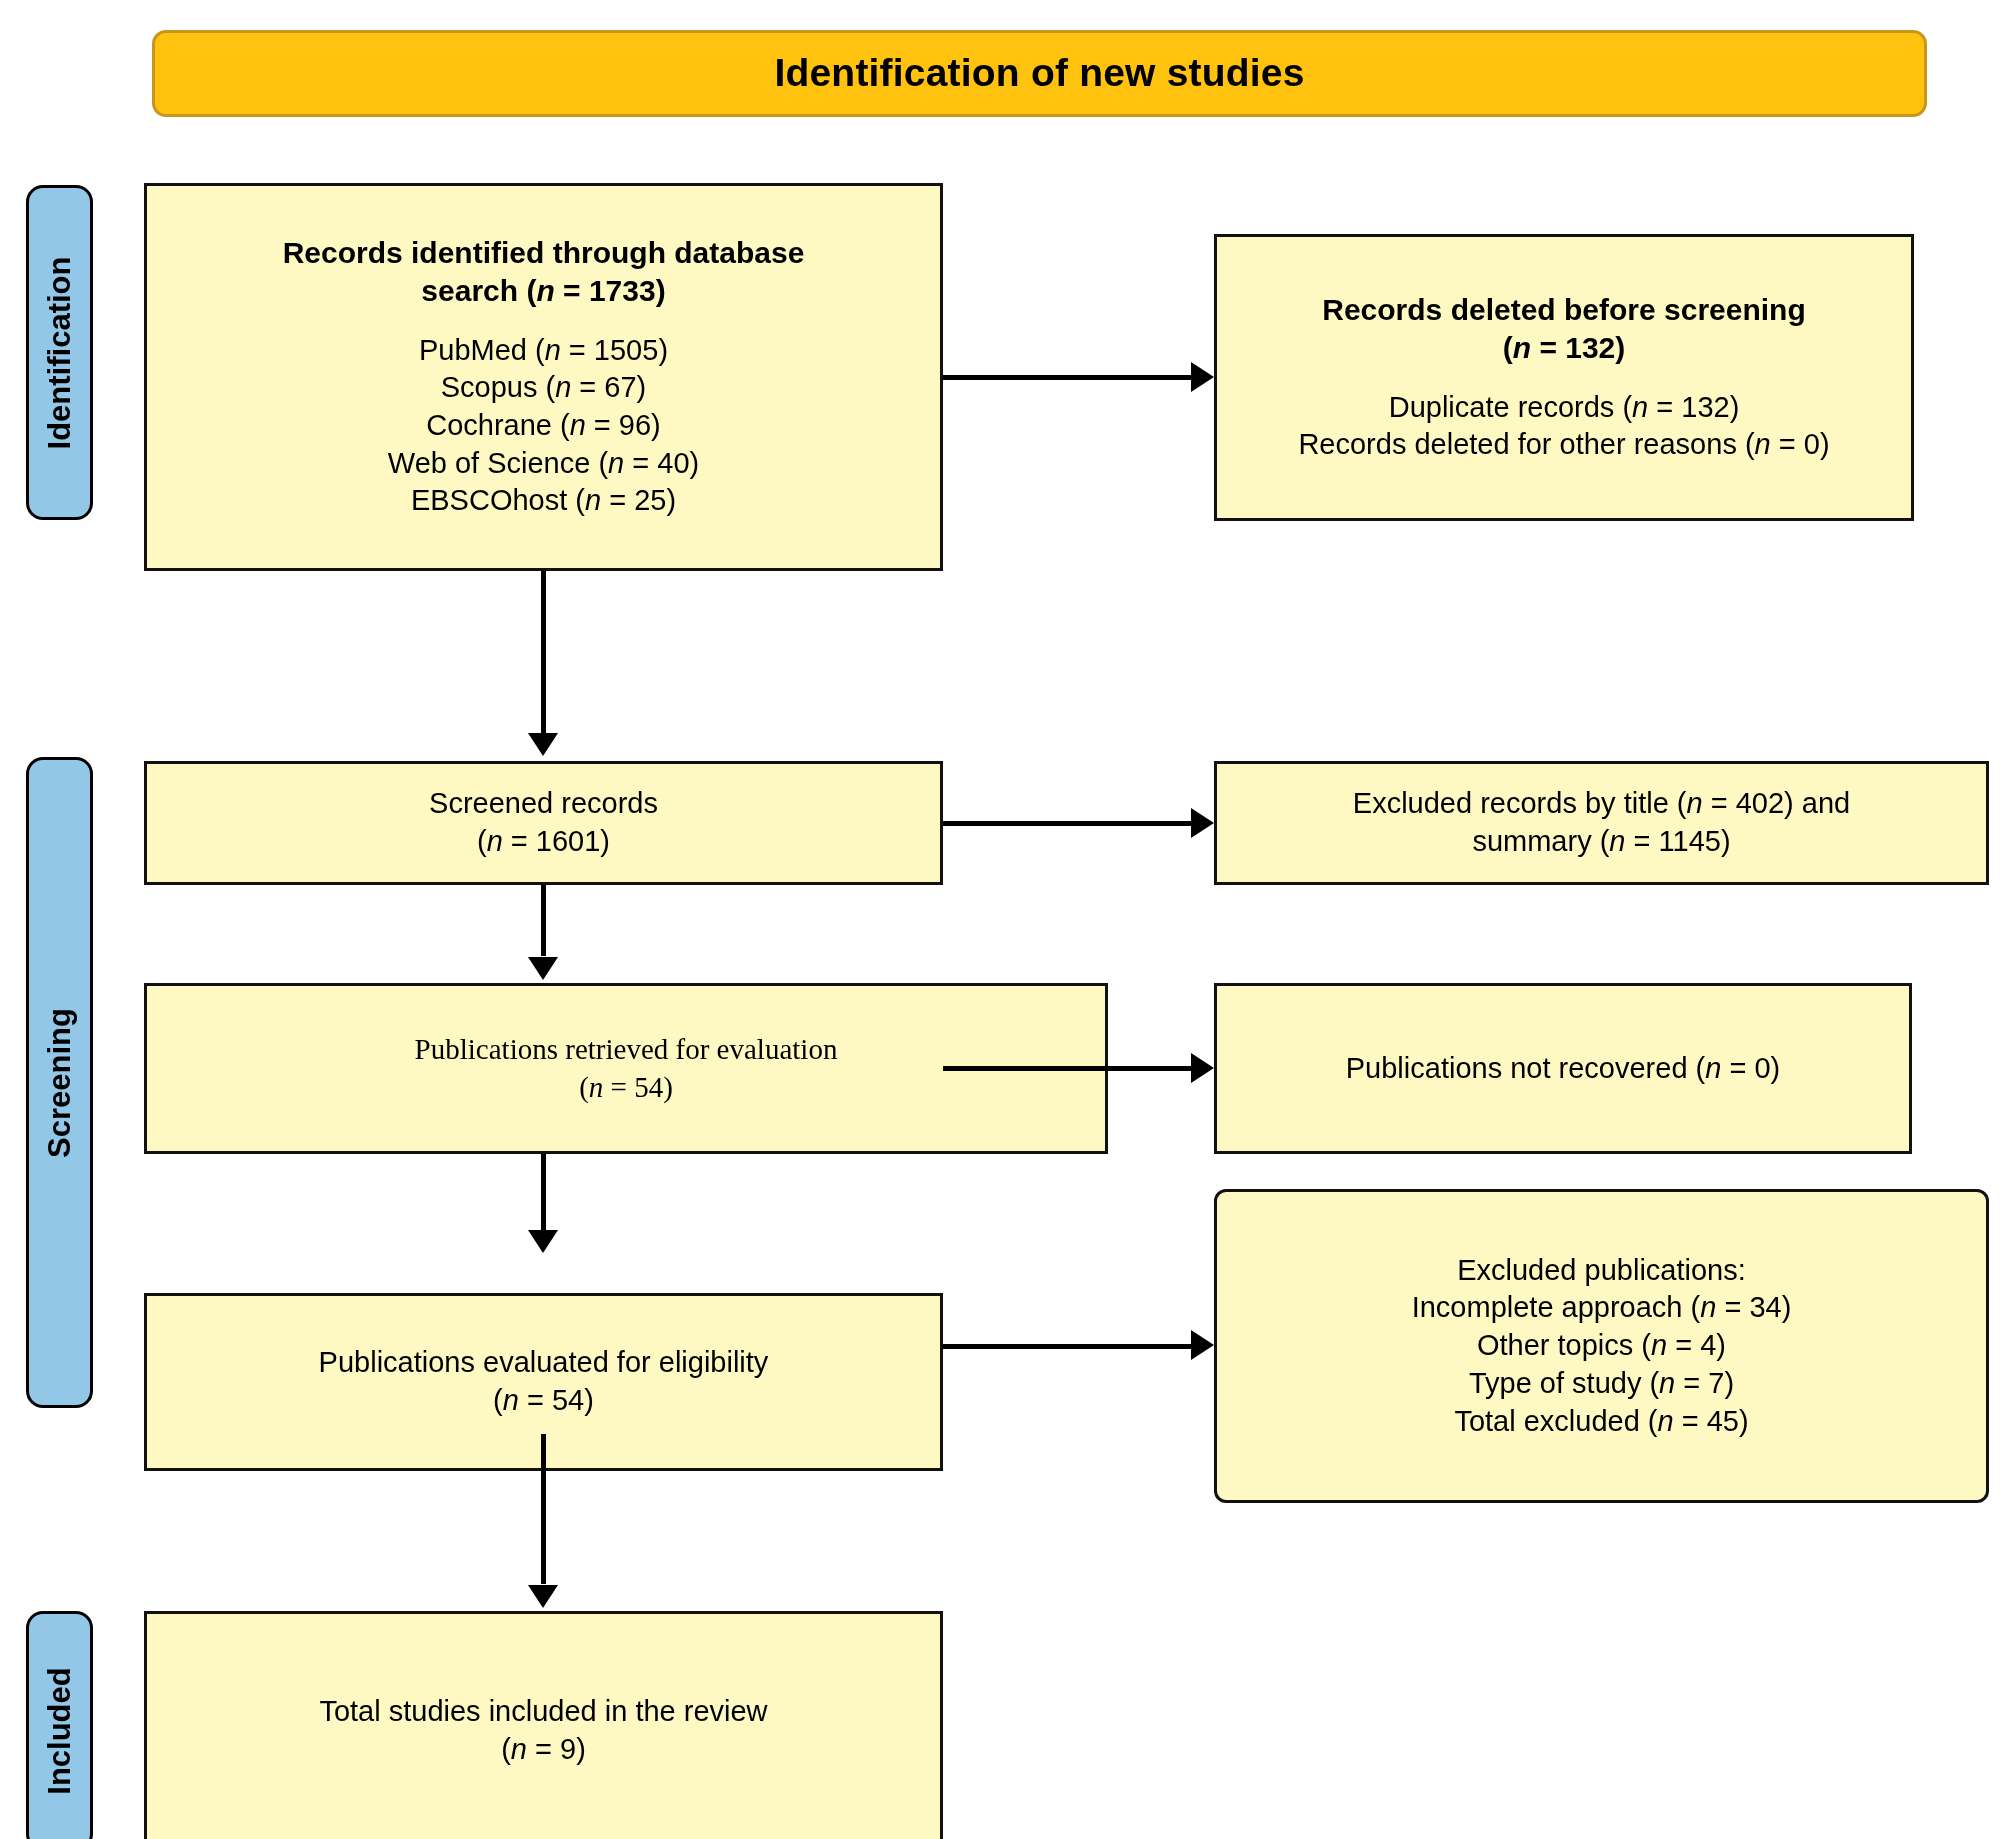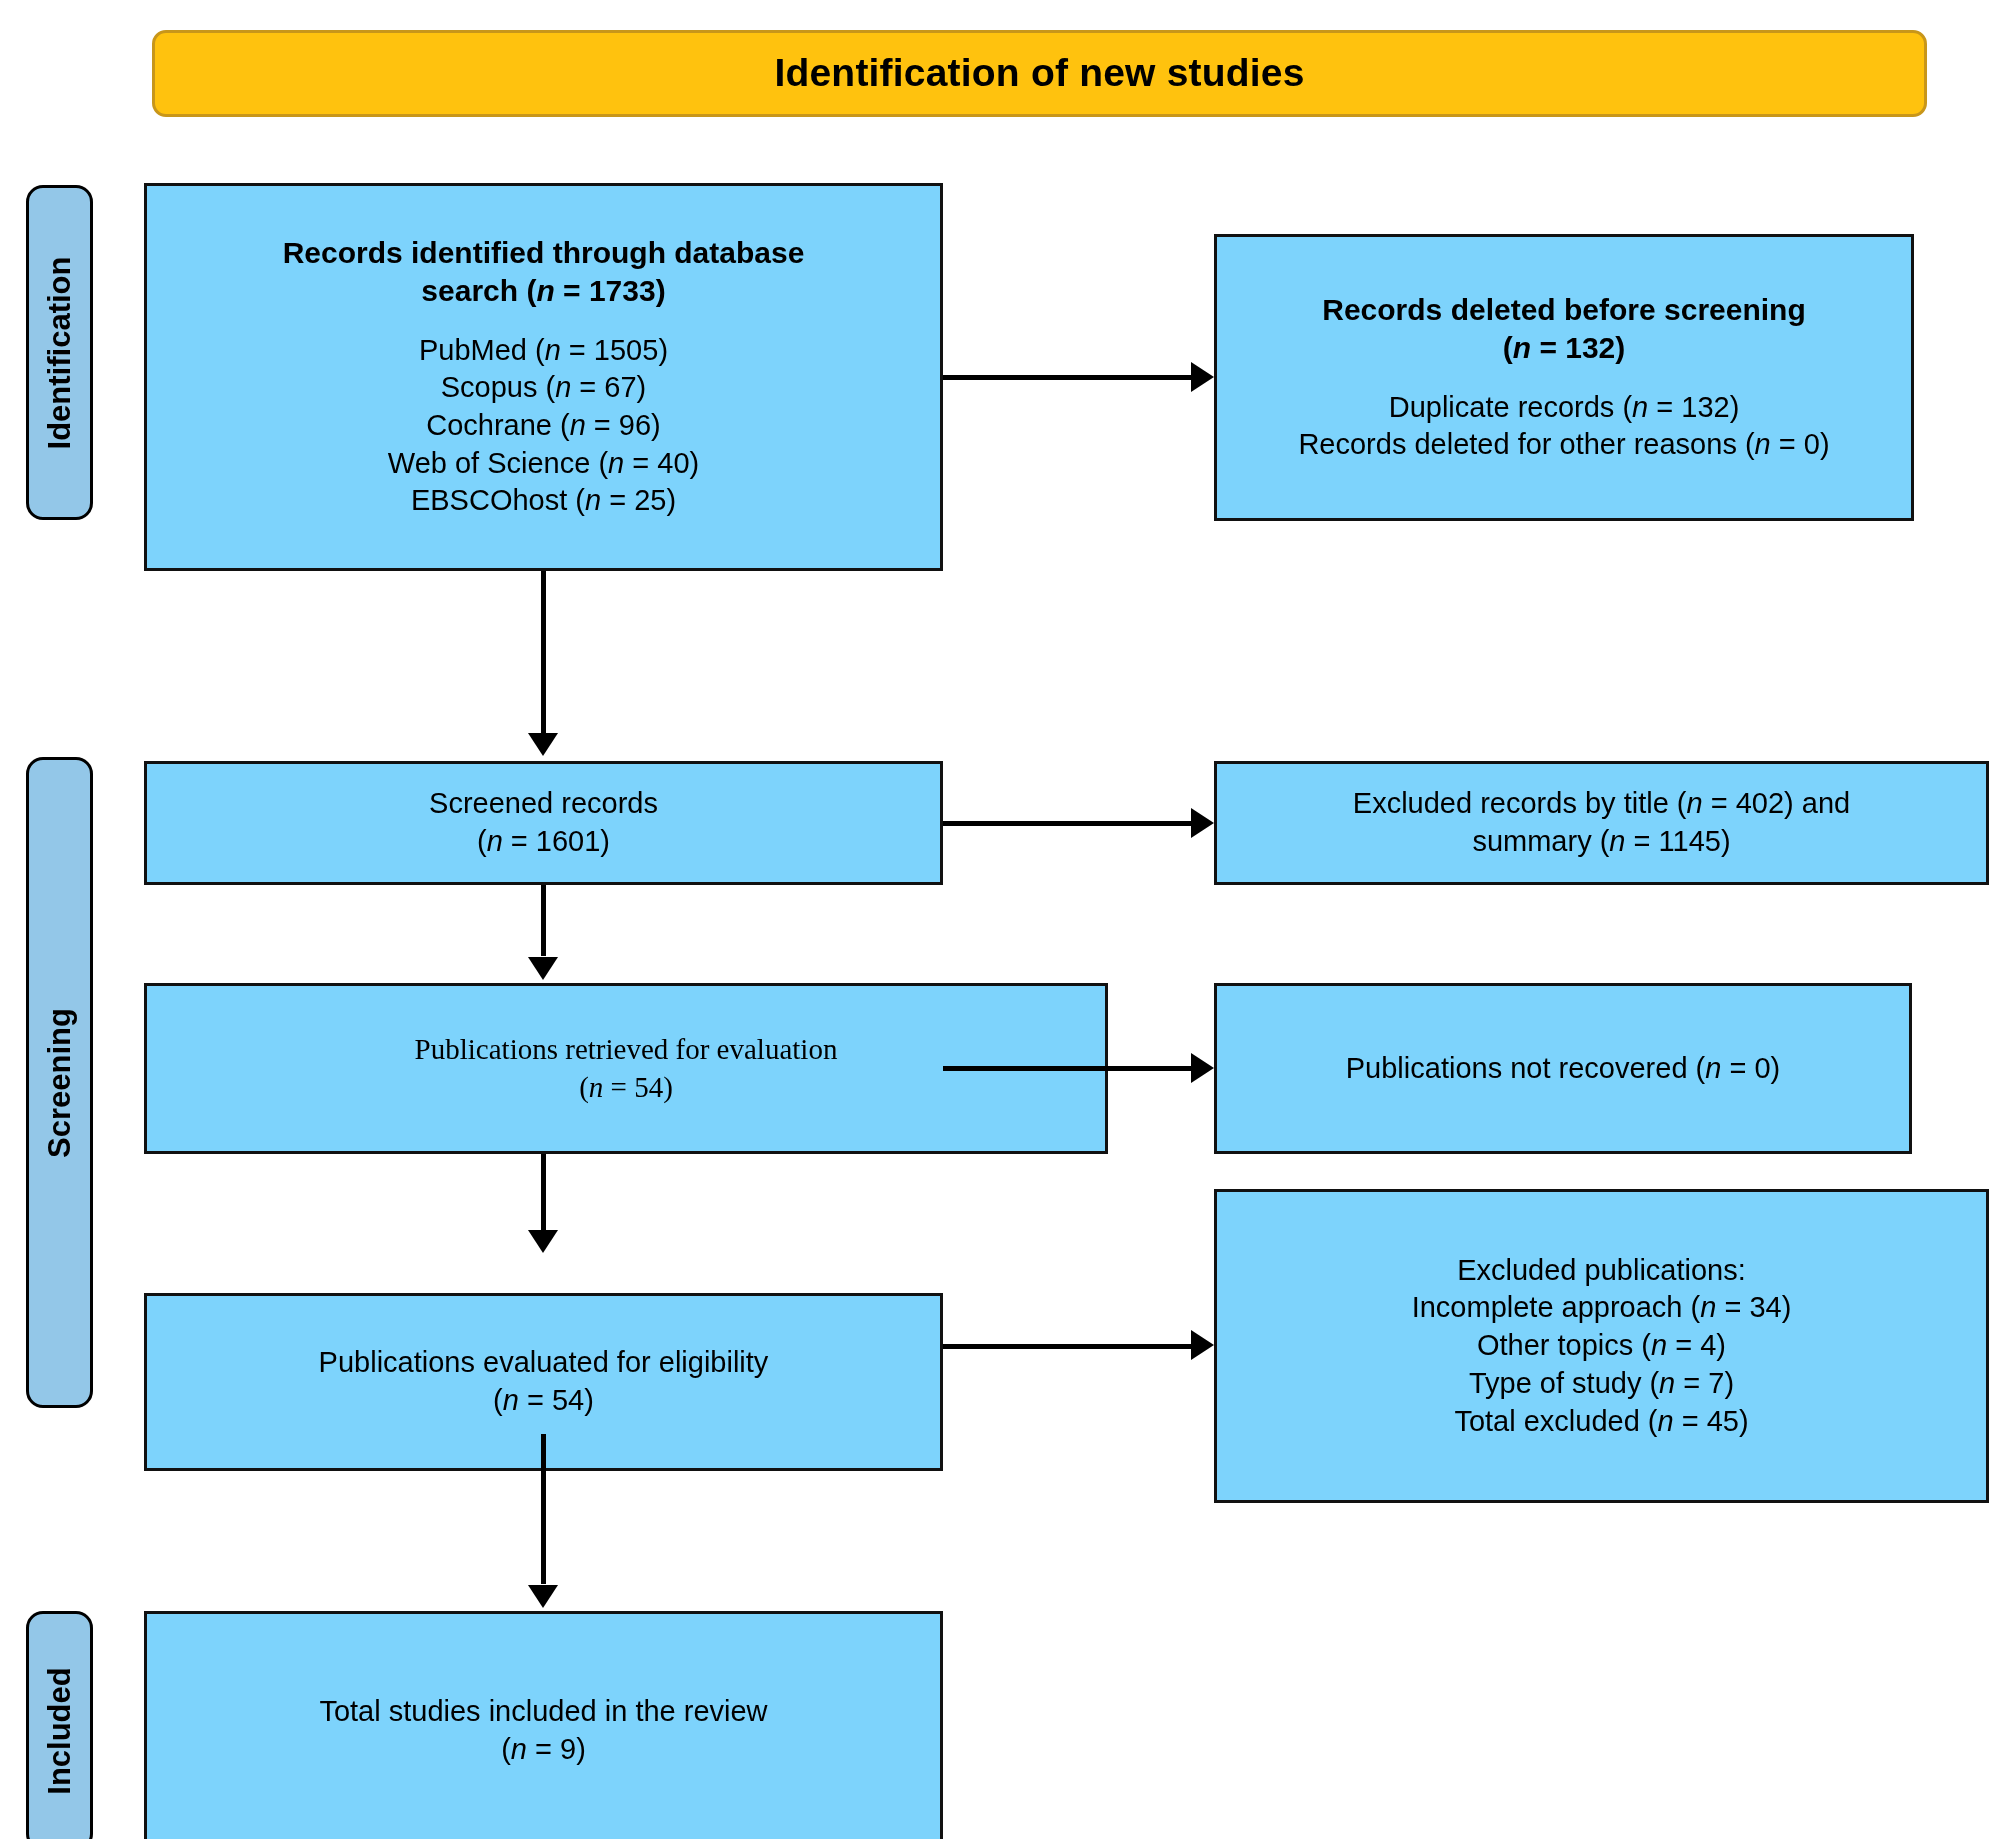--- a/index.html
+++ b/index.html
@@ -60,21 +60,21 @@
     color: #000000;
   }
 
   #tab-identification { left: 26px; top: 185px; width: 67px; height: 335px; }
   #tab-screening      { left: 26px; top: 757px; width: 67px; height: 651px; }
   #tab-included       { left: 26px; top: 1611px; width: 67px; height: 240px; }
 
   
   .node {
     position: absolute;
-    background: #7dd3fc;
+    background: #fef9c3;
     border: 3.9px solid #111111;
     box-sizing: border-box;
     display: flex;
     flex-direction: column;
     align-items: center;
     justify-content: center;
     text-align: center;
     font-size: 29px;
     line-height: 1.30;
     padding: 7.8px 14px;
@@ -88,21 +88,21 @@
   .node .ln { white-space: nowrap; }
   i.n { font-style: italic; }
 
   #box-records        { left: 144px;  top: 183px;  width: 799px; height: 388px; }
   #box-deleted        { left: 1214px; top: 234px;  width: 700px; height: 287px; }
   #box-screened       { left: 144px;  top: 761px;  width: 799px; height: 124px; }
   #box-excl-title     { left: 1214px; top: 761px;  width: 775px; height: 124px; }
   #box-retrieved      { left: 144px;  top: 983px; width: 964px; height: 171px; font-family: Liberation Serif, serif; }
   #box-notrecovered   { left: 1214px; top: 983px; width: 698px; height: 171px; }
   #box-evaluated      { left: 144px;  top: 1256px; width: 799px; height: 178px; margin-top: 37px; }
-  #box-excl-pubs      { left: 1214px; top: 1189px; width: 775px; height: 314px; }
+  #box-excl-pubs      { left: 1214px; top: 1189px; width: 775px; height: 314px; border-radius: 12px; }
   #box-included       { left: 144px;  top: 1611px; width: 799px; height: 240px; }
 
   
   .hline {
     position: absolute;
     height: 4.7px;
     background: #000000;
   }
   .vline {
     position: absolute;

